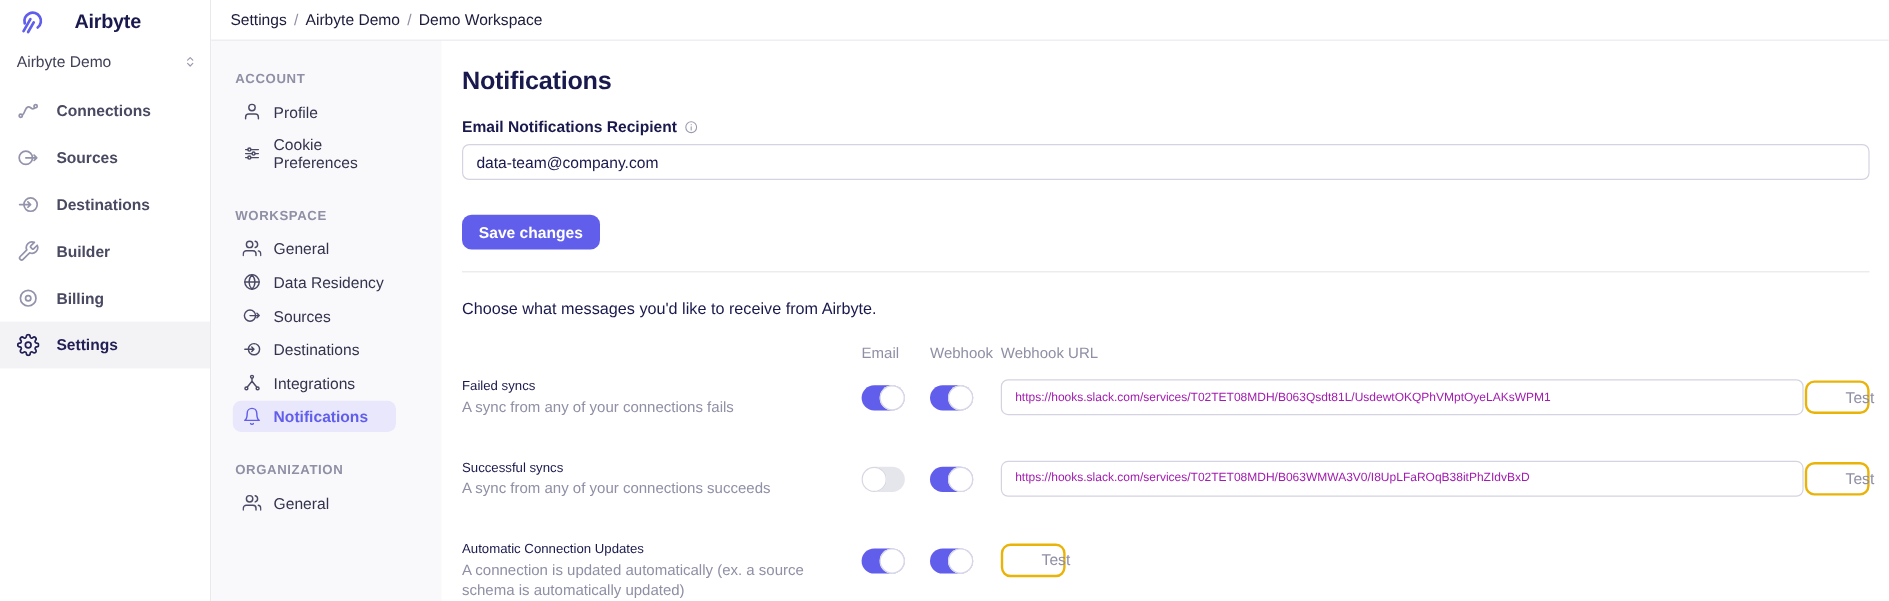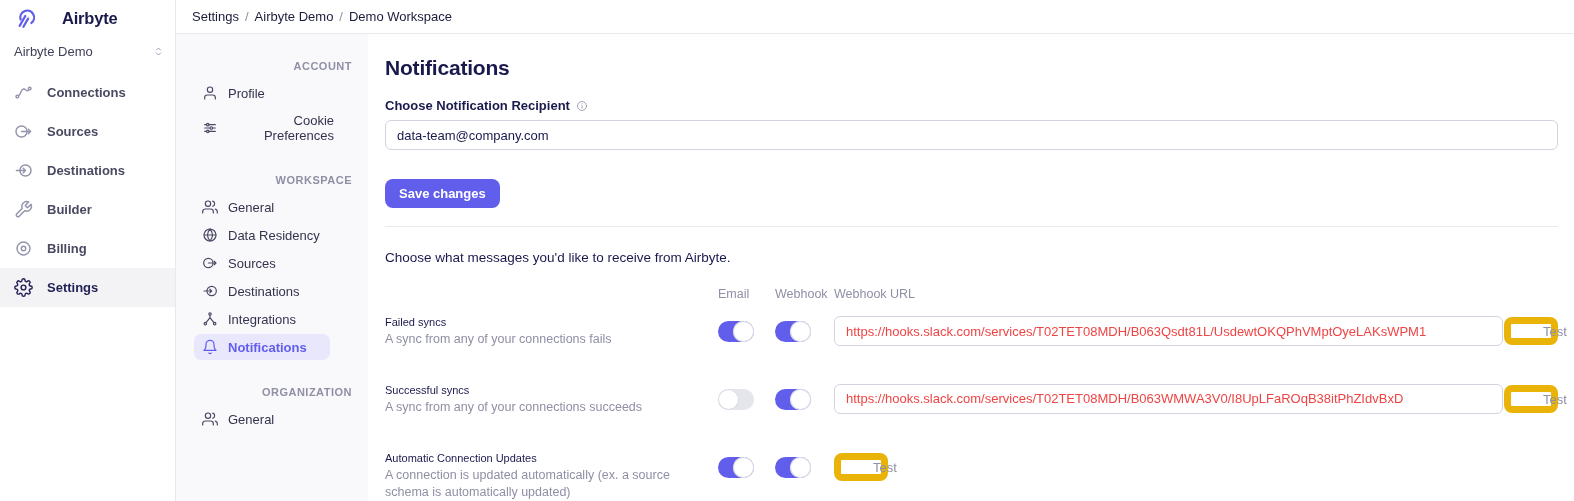--- a/index.html
+++ b/index.html
@@ -45,21 +45,21 @@
   .crumb { cursor:pointer; }
   .crumb-sep { color:#8f8fa5; }
 
   .below { flex:1; display:flex; min-height:0; }
 
   
   .settings-nav {
     width:192px; min-width:192px; background:#f9f9fb;
     padding:26px 16px 0 20px;
   }
-  .sn-section { margin-bottom:26px;text-align:right; }
+  .sn-section { margin-bottom:26px; }
   .sn-title {
     font-size:11px; font-weight:600; letter-spacing:.5px;
     color:#8f8fa5; margin-bottom:8px; text-transform:uppercase;
   }
   .sn-item {
     display:flex; align-items:center; gap:10px;
     padding:5px 18px 5px 8px; margin:0 0 2px -2px;
     border-radius:7px; cursor:pointer;
     font-size:13px; font-weight:400; color:#33334d; width:fit-content; min-width:136px;
   }
@@ -103,26 +103,26 @@
   }
   .toggle.on { background:#615eec; }
   .toggle .knob {
     position:absolute; top:0; left:0; width:21px; height:21px; border-radius:50%;
     background:#fff; box-shadow:inset 0 0 0 1px #d7d7e4; transition:left .1s;
   }
   .toggle.on .knob { left:15px; }
 
   .url-input {
     width:100%; height:30px; border:1px solid #d4d4e1; border-radius:6px;
-    padding:0 11px; font-size:13px; color:#ef4444; font-family:inherit;
+    padding:0 11px; font-size:10px; color:#a21caf; font-family:inherit;
     background:#fff; outline:none; display:block;
   }
   .btn-test {
     height:28px; width:54px; margin-top:1px;
-    background:#fff; border:7px solid #eab308; border-radius:8px;
+    background:#fff; border:2px solid #eab308; border-radius:8px;
     font-size:13px; font-weight:500; color:#8f8fa5; font-family:inherit; cursor:pointer;padding-left:32px;
   }
 </style>
 </head>
 <body>
 
 <div class="sidebar">
   <div class="logo-row">
     <span>
       <svg width="24" height="24" viewBox="0 0 32 32" fill="none" stroke="#615EEC" stroke-width="3" stroke-linecap="round">
@@ -312,21 +312,21 @@
           </span>
           <span>General</span>
         </div>
       </div>
     </div>
 
     <div class="main">
       <div class="page-title">Notifications</div>
 
       <div class="field-label-row">
-        <span class="field-label">Choose Notification Recipient</span>
+        <span class="field-label">Email Notifications Recipient</span>
         <span class="info-ic">
           <svg class="i" width="12" height="12" viewBox="0 0 24 24" stroke-width="2.2">
               <circle cx="12" cy="12" r="9"></circle>
               <path d="M12 11.2V16.5M12 7.5v.4"></path>
             </svg>
         </span>
       </div>
       <input class="text-input" type="text" value="data-team@company.com" style="">
 
       <button class="btn-primary">Save changes</button>

